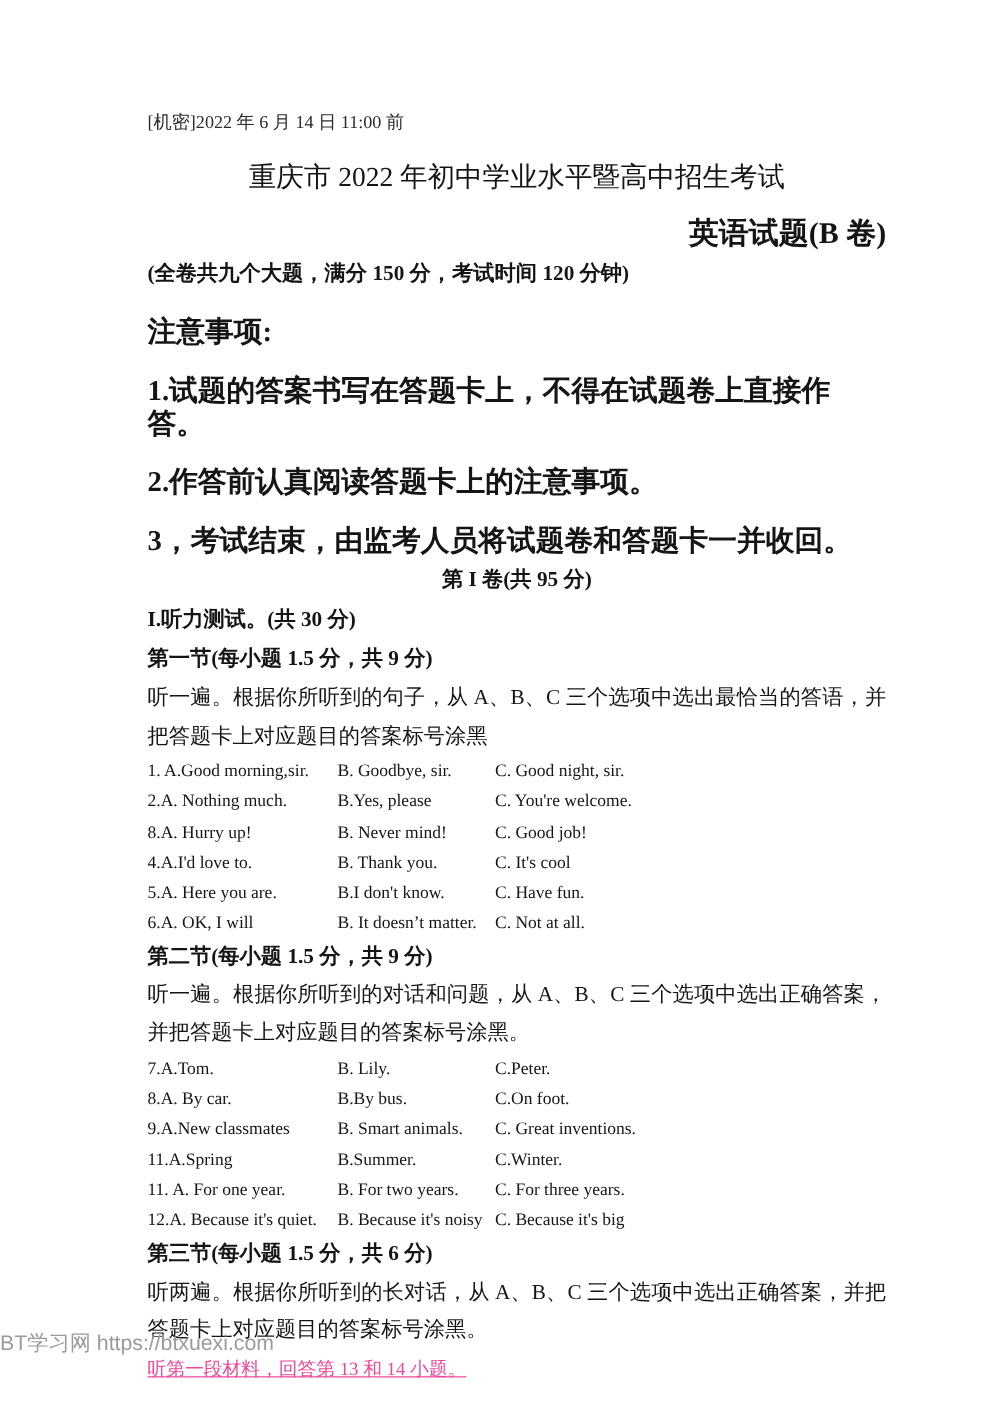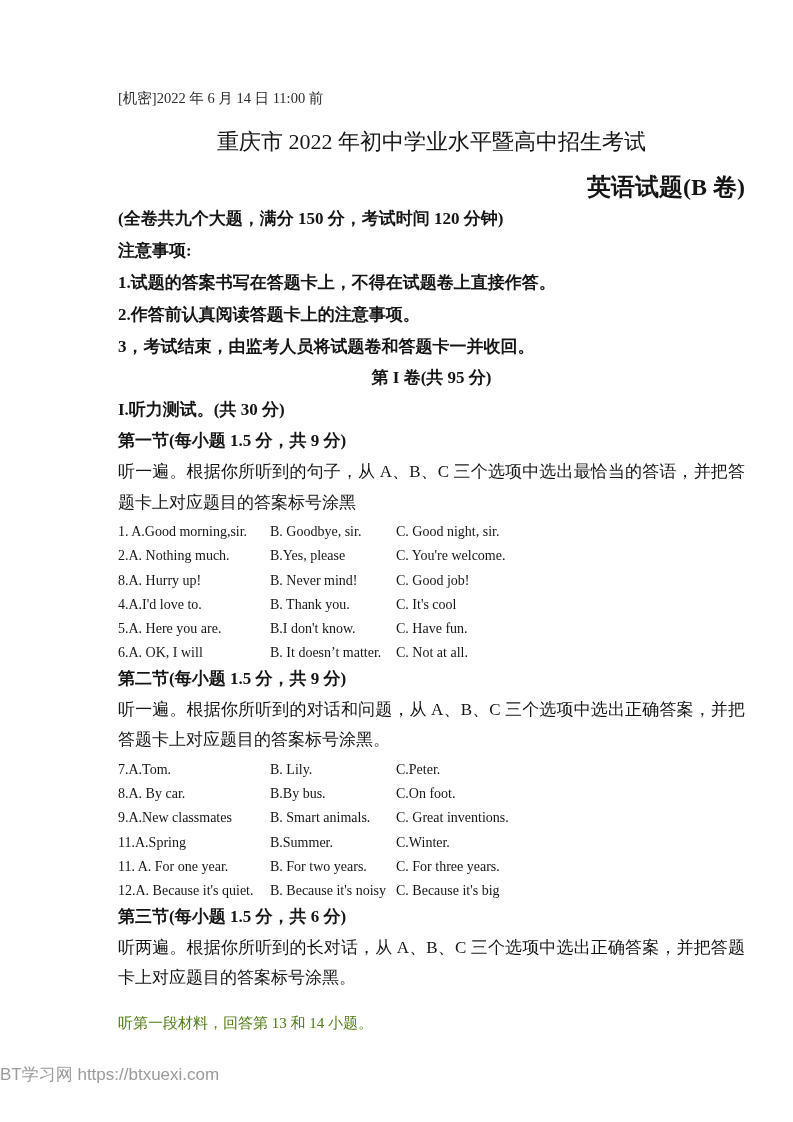--- a/index.html
+++ b/index.html
@@ -11,21 +11,21 @@
     width: 793px;
     height: 1122px;
     position: relative;
     overflow: hidden;
     font-family: "Liberation Serif", "DejaVu Serif", serif;
     color: #151515;
   }
   .page {
     box-sizing: border-box;
     width: 793px;
-    padding: 88px 48px 0 118px;
+    padding: 88px 84px 0 118px;
   }
   .confidential {
     font-size: 14.5px;
     line-height: 20px;
     color: #2b2b2b;
   }
   .doc-title {
     margin-top: 18px;
     text-align: center;
     font-weight: normal;
@@ -40,23 +40,23 @@
     line-height: 30px;
   }
   .exam-info {
     margin-top: 4px;
     font-weight: bold;
     font-size: 17px;
     line-height: 26px;
   }
   .notes-heading, .note {
     font-weight: bold;
-    font-size: 17px;
-    line-height: 26px;
-    margin-top: 6px;
+    font-size: 23px;
+    line-height: 26px;
+    margin-top: 21px;
   }
   .volume-heading {
     margin-top: 5px;
     text-align: center;
     font-weight: bold;
     font-size: 17px;
     line-height: 26px;
   }
   .section-heading {
     margin-top: 6px;
@@ -83,24 +83,25 @@
   }
   .q-row {
     display: grid;
     grid-template-columns: 152px 126px 1fr;
     font-size: 14px;
     line-height: 24.3px;
     white-space: nowrap;
   }
   .q-cell { overflow: visible; }
   .material-note {
-    margin-top: 18px;
+    margin-top: 5px;
     font-size: 15px;
     line-height: 22px;
-    color: #4d7c0f;
+    color: #ec4899;
+    text-decoration: underline;
   }
   .watermark {
     position: absolute;
     top: 1062px;
     left: 0;
     width: 793px;
     color: #9b9b9b;
     font-family: "Liberation Sans", "DejaVu Sans", sans-serif;
     font-size: 17px;
     line-height: 26px;

